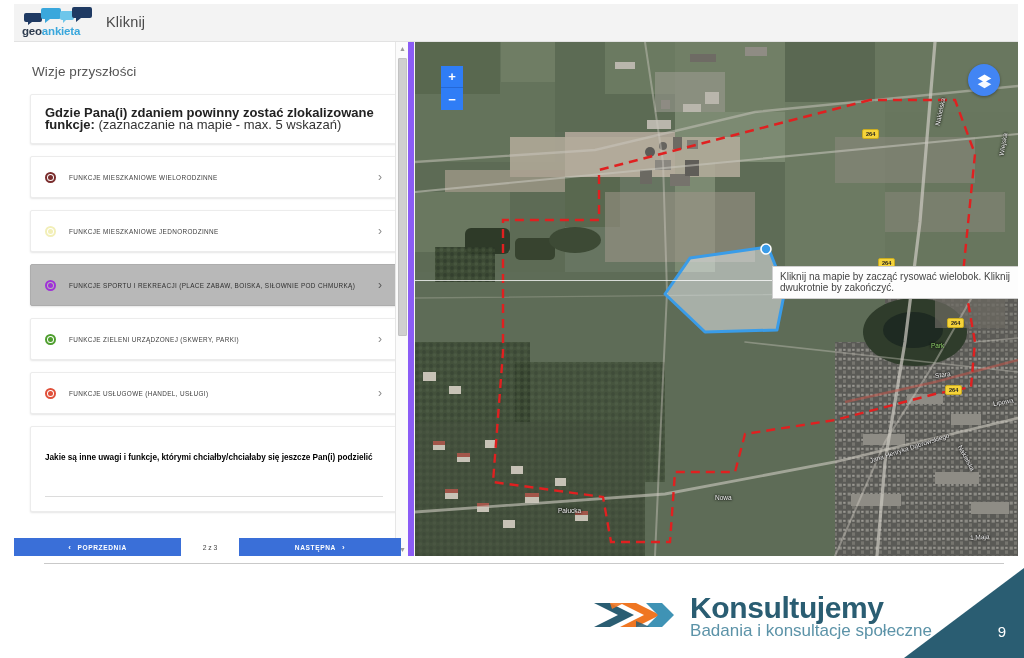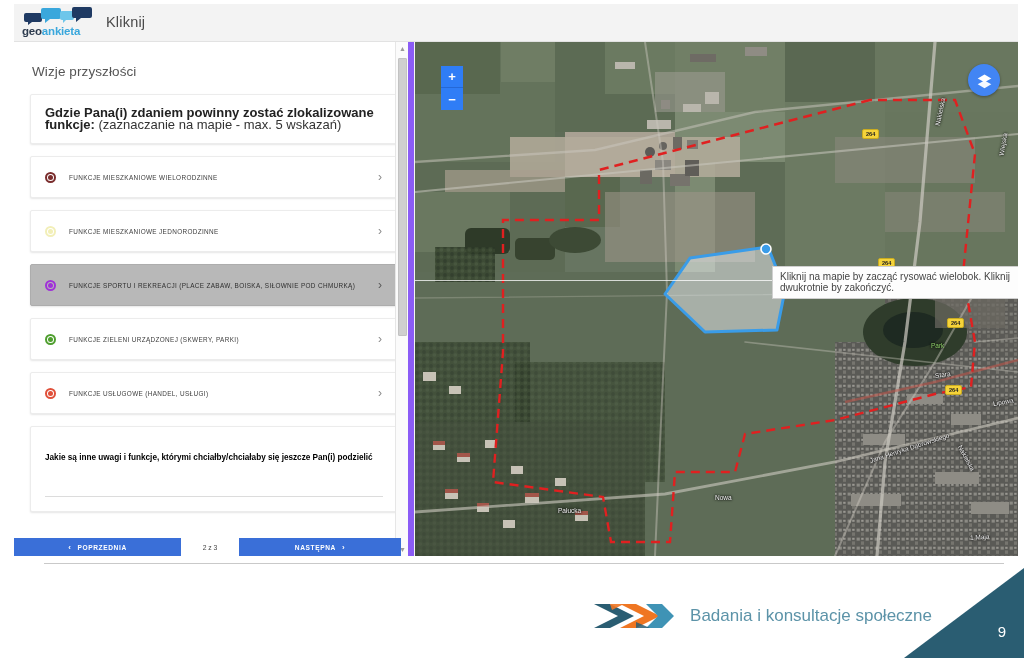--- a/index.html
+++ b/index.html
@@ -545,17 +545,18 @@
 
   <div class="brand">
     <svg width="88" height="44" viewBox="0 0 88 44">
       <path d="M4 10 L20 10 L44 22 L20 34 L4 34 L28 22 Z" fill="#2a5d72"></path>
       <path d="M30 10 L46 10 L70 22 L46 34 L30 34 L54 22 Z" fill="#ef7622"></path>
       <path d="M56 10 L72 10 L84 22 L72 34 L56 34 L68 22 Z" fill="#3f93b5"></path>
       <path d="M20 10 L34 10 L22 16 Z" fill="#ef7622" opacity=".9"></path>
       <path d="M46 28 L60 34 L46 34 Z" fill="#2a5d72" opacity=".85"></path>
     </svg>
     <div class="brand-text">
+      <div class="brand-name">Konsultujemy</div>
       <div class="brand-tag">Badania i konsultacje społeczne</div>
     </div>
   </div>
 
 </div>
 
 </body></html>

